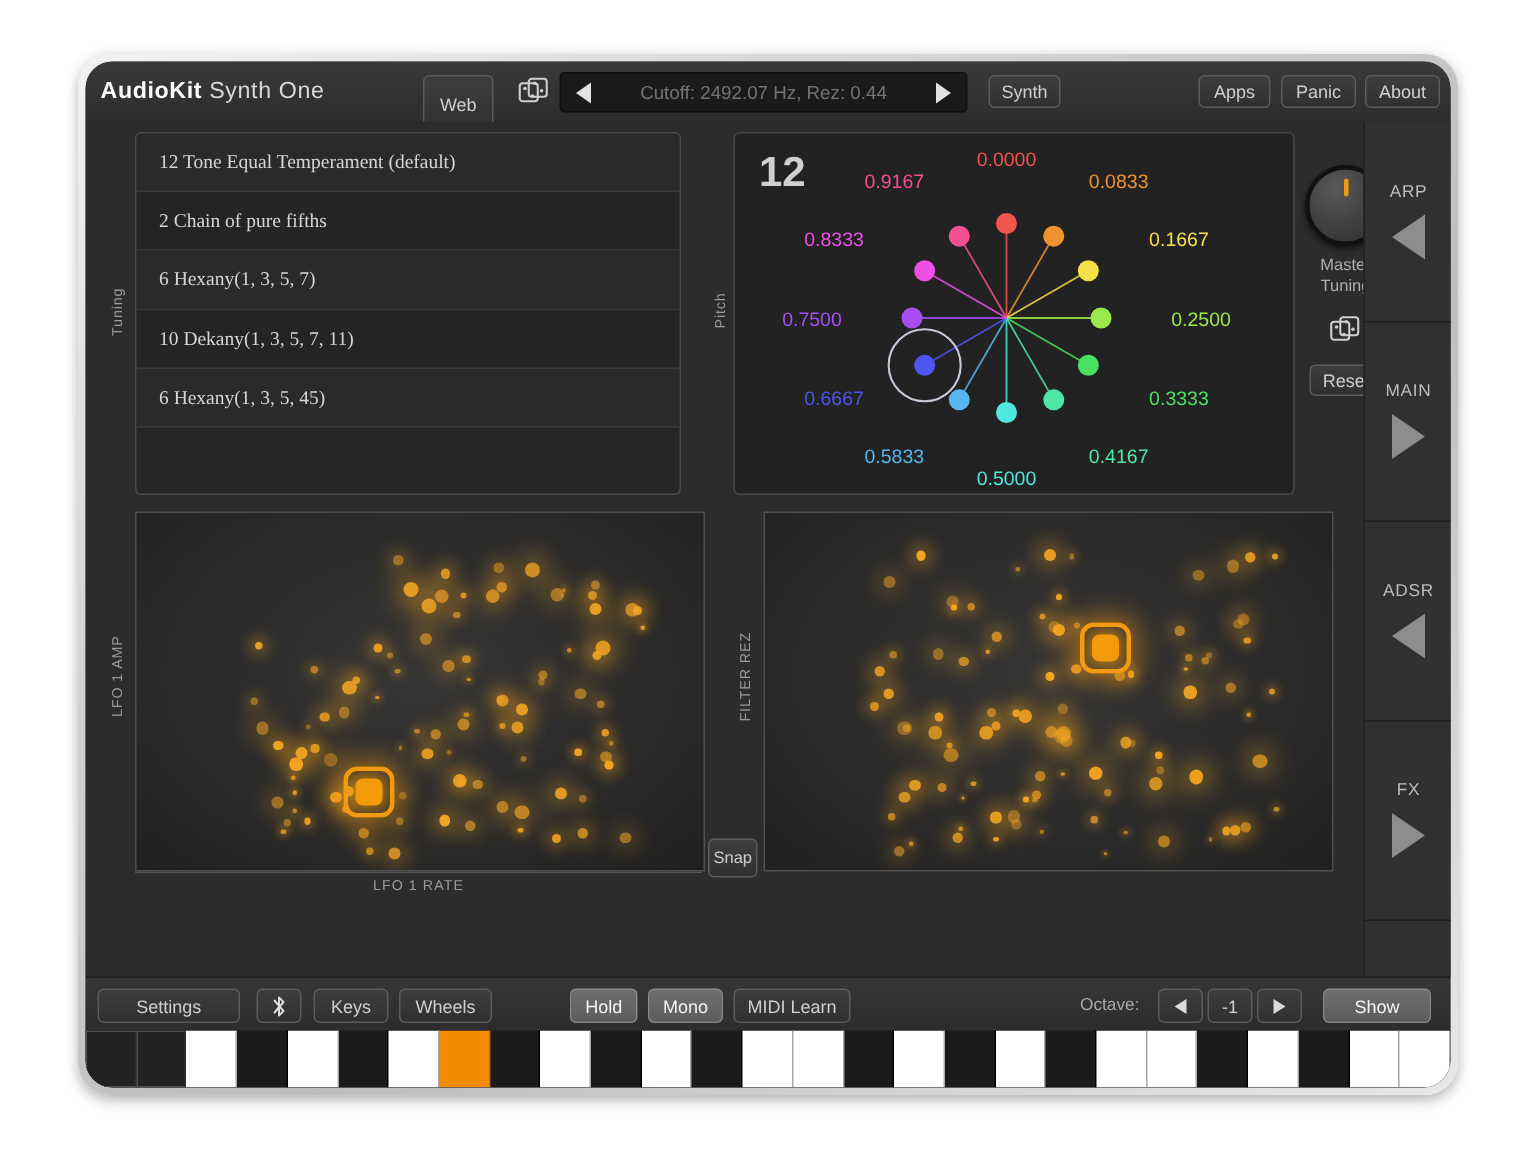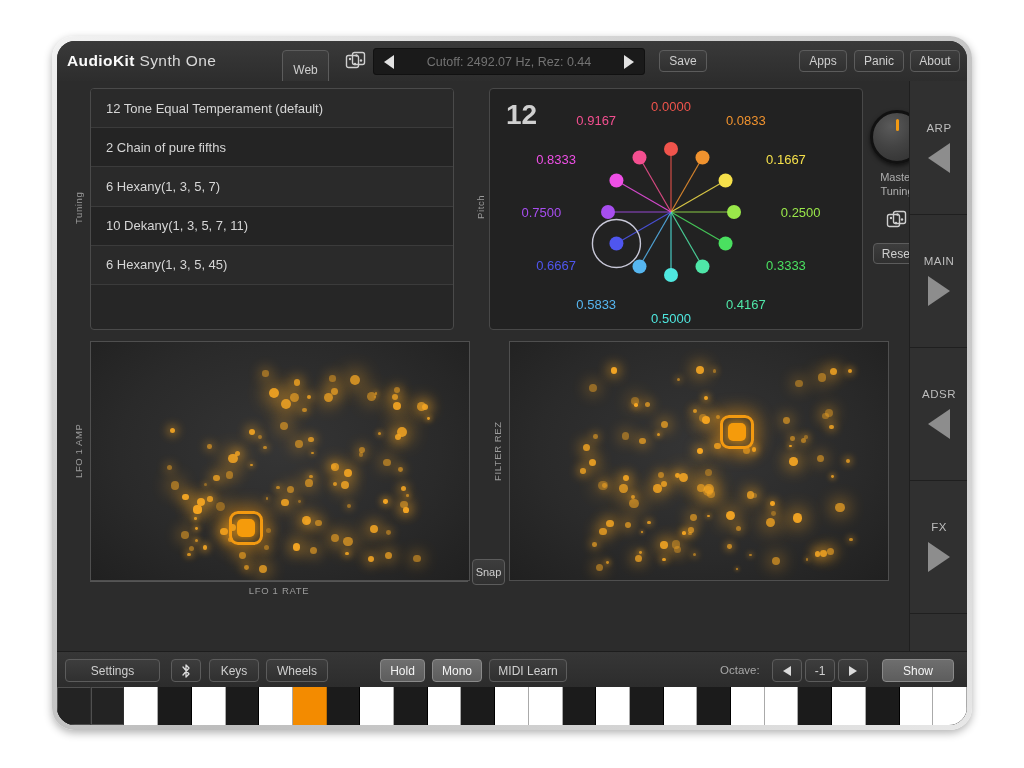--- a/index.html
+++ b/index.html
@@ -158,20 +158,21 @@
     height: 39.2px;
     display: flex;
     align-items: center;
     padding-left: 15px;
     box-sizing: border-box;
     font-size: 13px;
     color: #d6d6d6;
     border-bottom: 1px solid #3b3b3b;
     background: #2a2a2a;
     white-space: nowrap;
+    font-family: Liberation Serif, serif;
   }
   .tuning-row.alt { background: #242424; }
 
   
   .pitch-panel {
     position: absolute;
     left: 432px; top: 7px;
     width: 372px; height: 240px;
     background: #222222;
     border: 1px solid #484848;
@@ -410,21 +411,21 @@
       <div class="preset-strip">
         <div class="arrowbox">
           <div class="tri-left"></div>
         </div>
         <div class="preset-name">Cutoff: 2492.07 Hz, Rez: 0.44</div>
         <div class="arrowbox">
           <div class="tri-right"></div>
         </div>
       </div>
 
-      <div class="btn btn-save">Save</div>
+      <div class="btn btn-save">Synth</div>
       <div class="btn btn-apps">Apps</div>
       <div class="btn btn-panic">Panic</div>
       <div class="btn btn-about">About</div>
     </div>
 
     <div class="body-area">
 
       <div class="vlabel" style="left:16px; top:95px; height:64px;">Tuning</div>
 
       <div class="tuning-panel">

